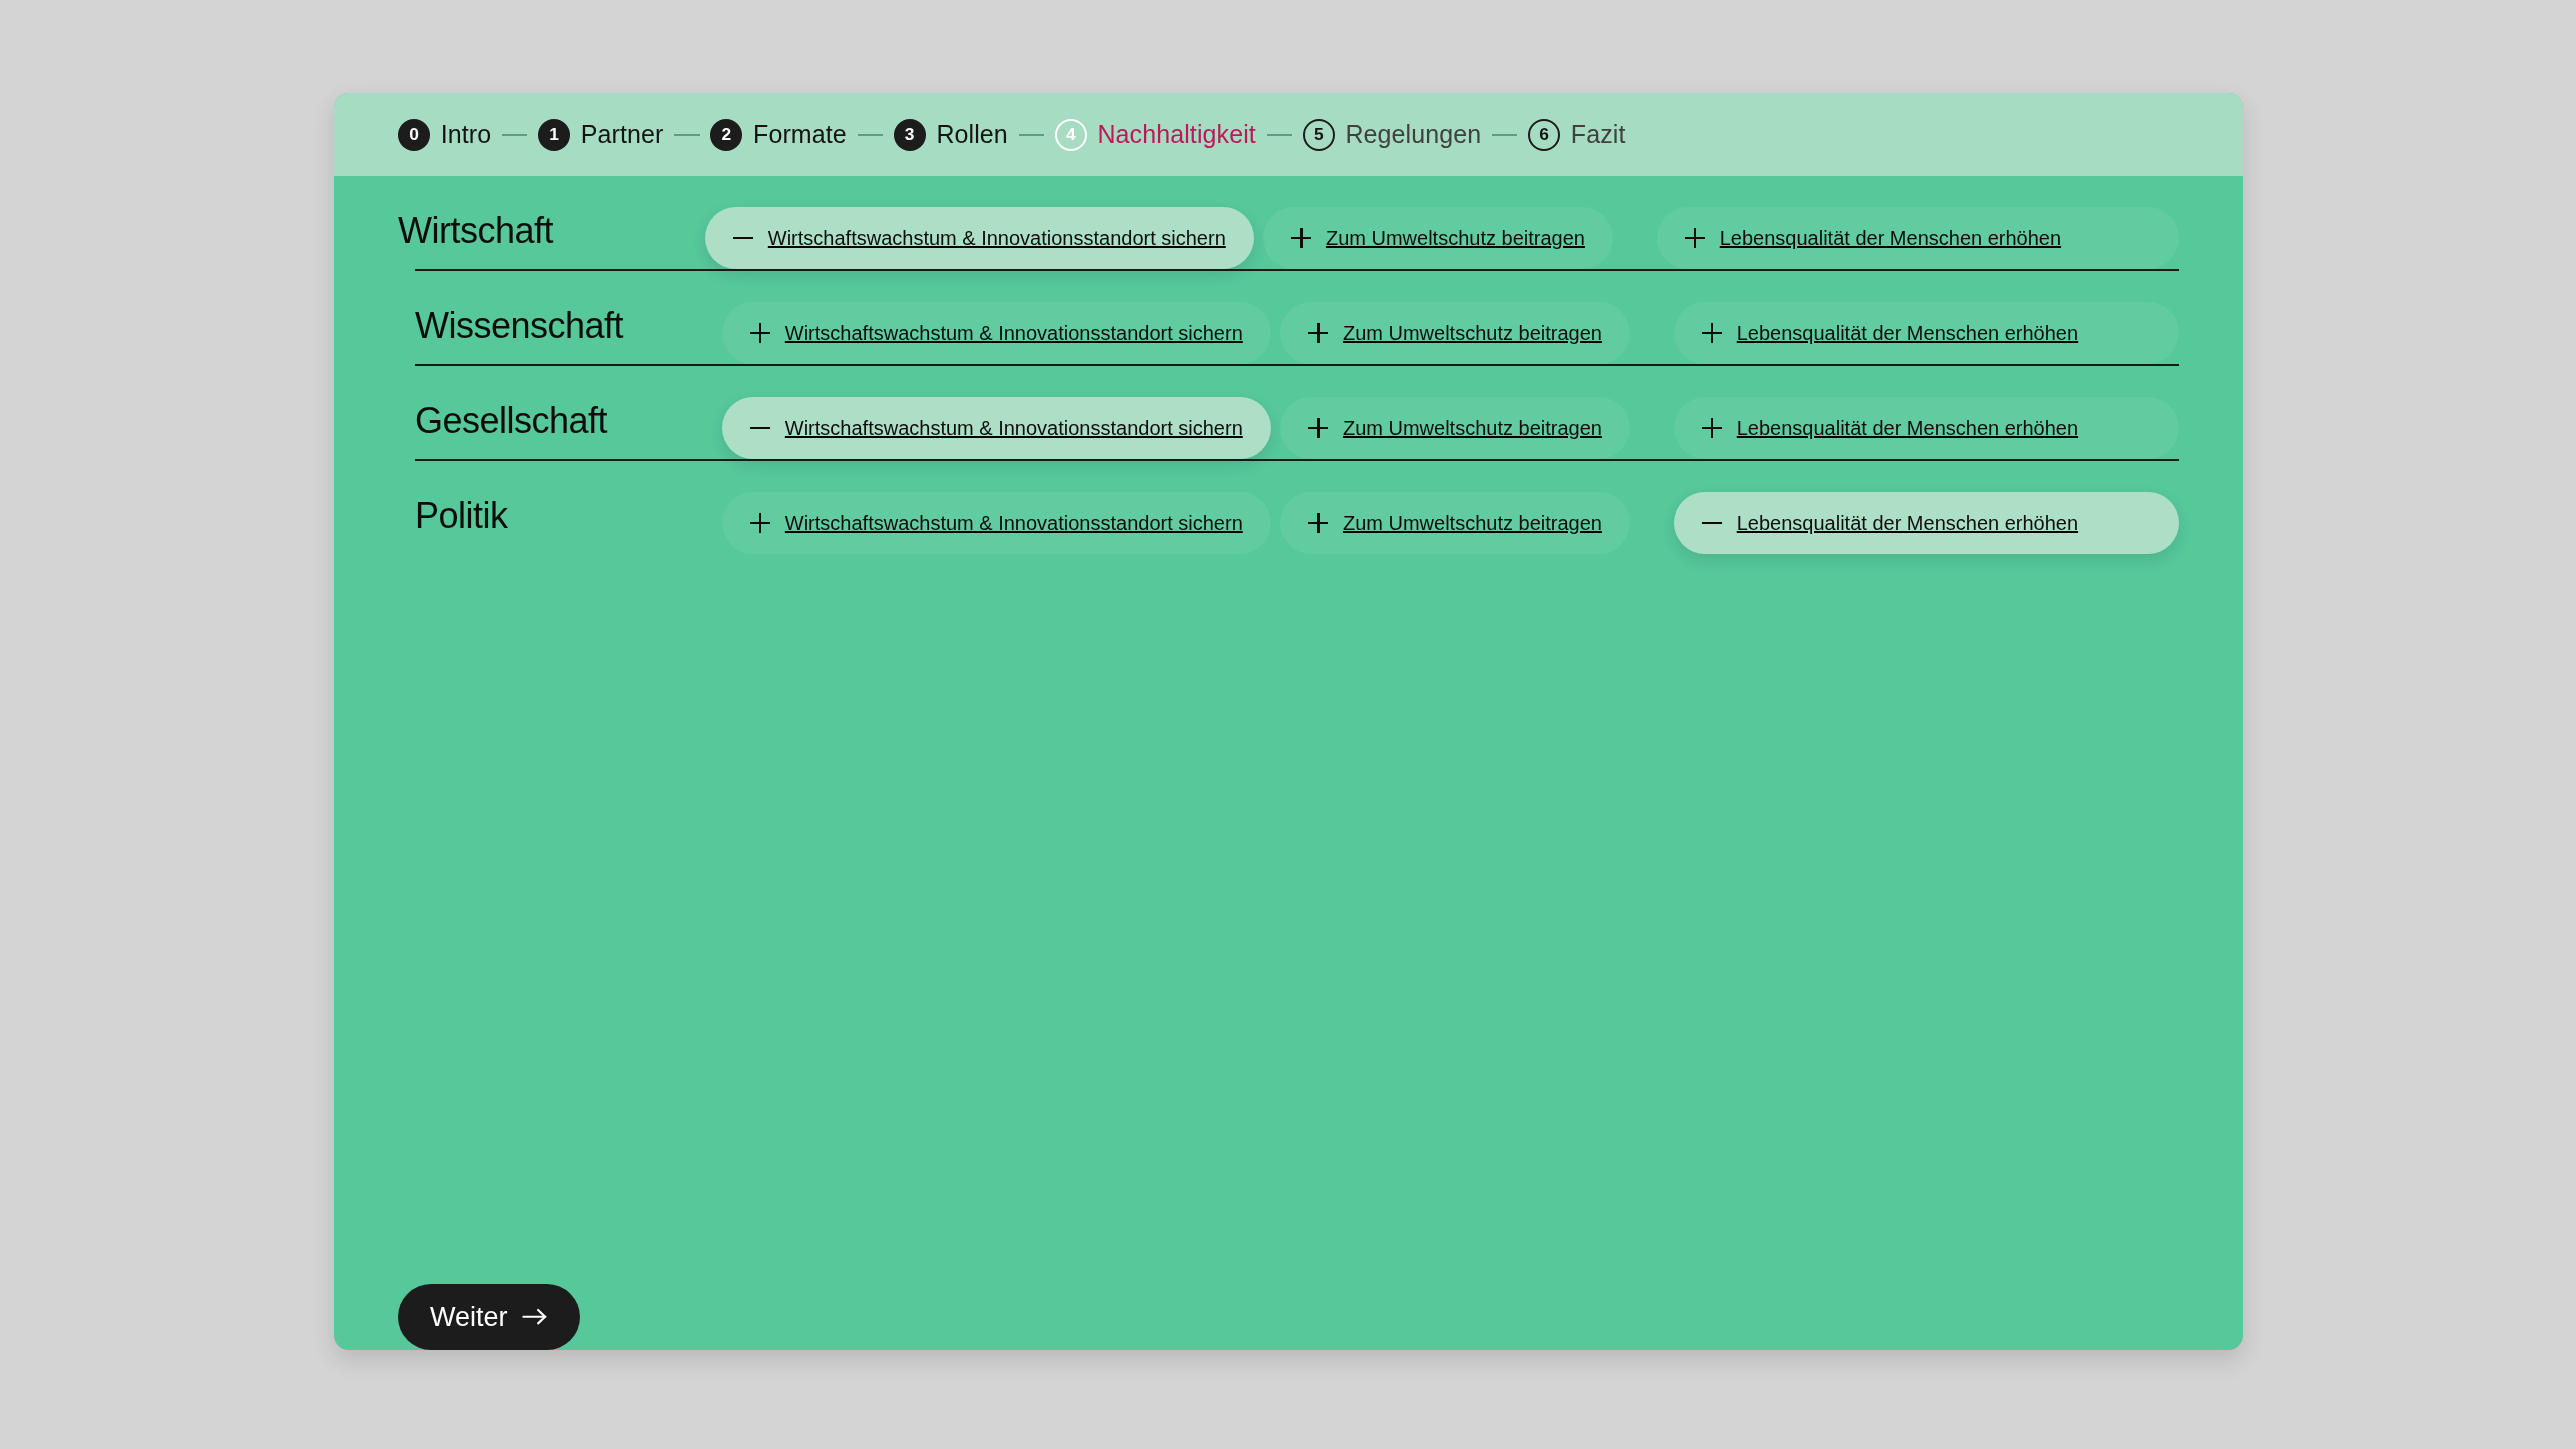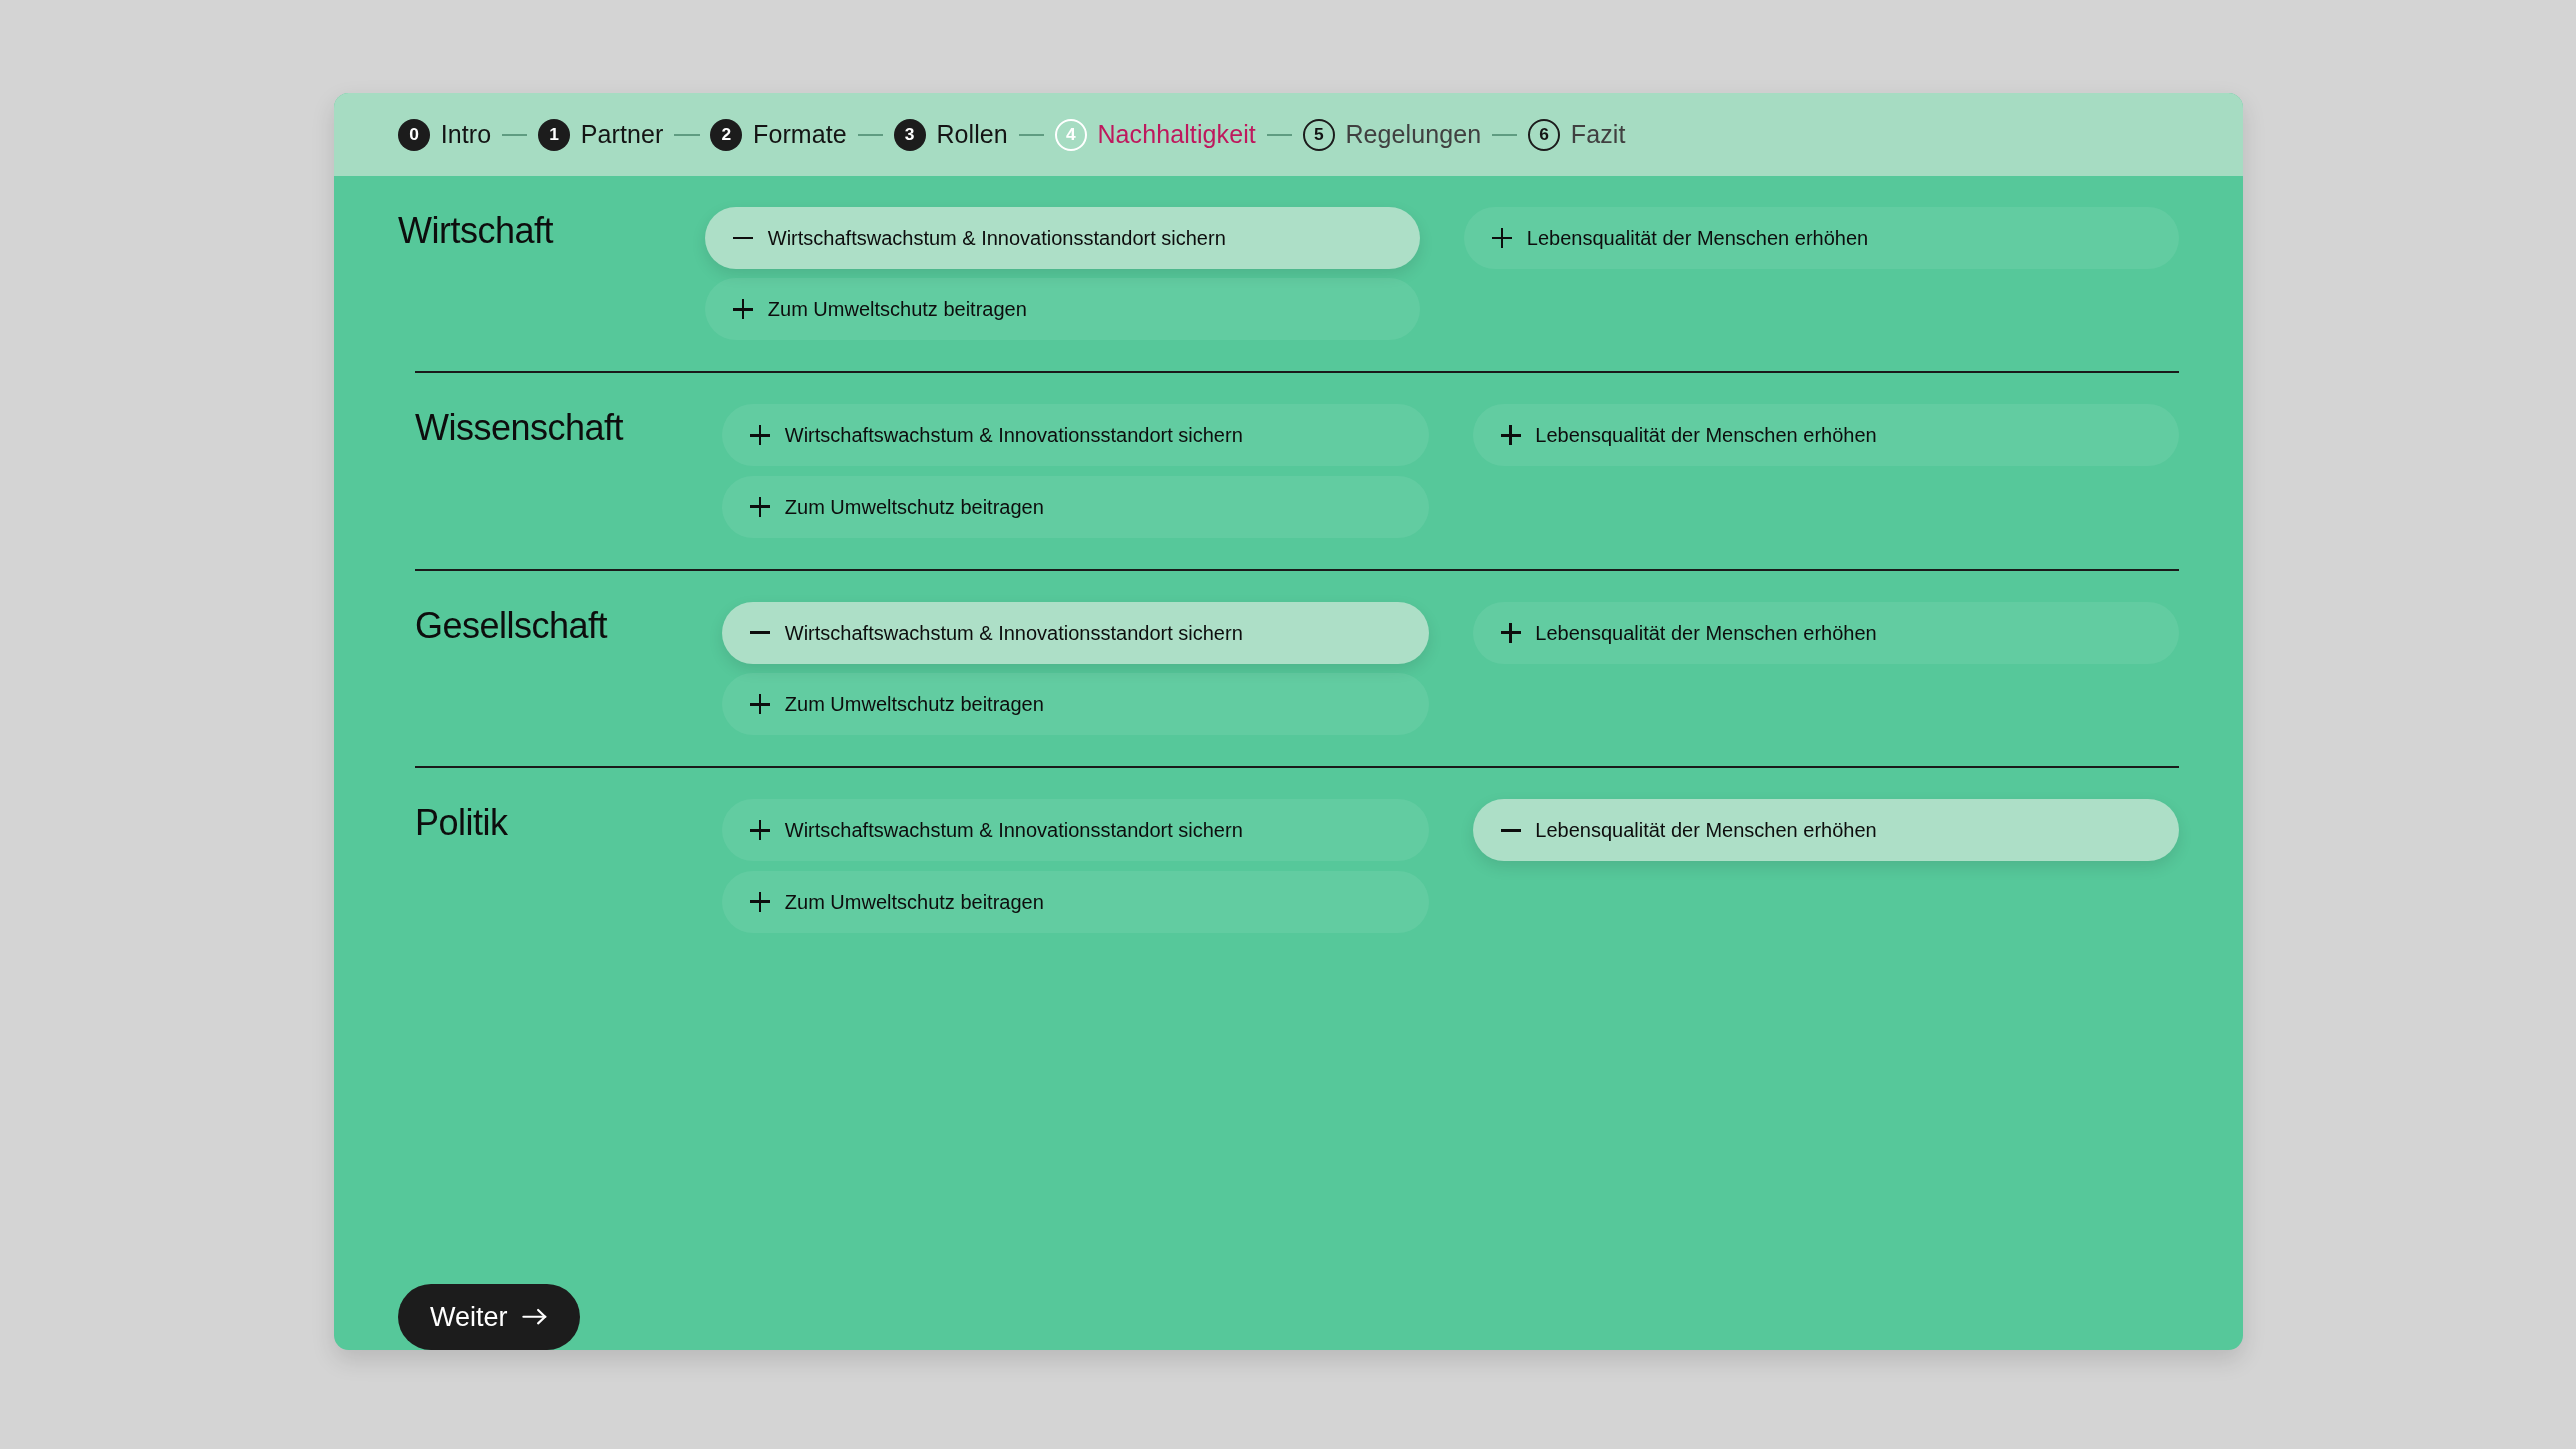--- a/index.html
+++ b/index.html
@@ -104,21 +104,20 @@
   .body {
     flex: 1 1 auto;
     padding: 0 64px;
     position: relative;
   }
 
   .section {
     display: flex;
     align-items: flex-start;
     padding-top: 31px;
-    padding-bottom: 31px;
   }
 
   .section + .section { border-top: 2px solid #1a1a1a; margin-left: 17px; }
 
   .section-title {
     flex: 0 0 307px;
     font-size: 36px;
     font-weight: 400;
     color: #0d0d0d;
     letter-spacing: -0.5px;
@@ -128,22 +127,23 @@
 
   .section-cols {
     flex: 1 1 auto;
     display: flex;
     gap: 44px;
   }
 
   .col {
     flex: 1 1 0;
     display: flex;
-    flex-direction: column;
+    flex-direction: row;
     gap: 9.4px;
+    text-decoration: underline;
   }
 
   
   .pill {
     display: flex;
     align-items: center;
     gap: 14.8px;
     height: 62px;
     padding: 0 28px;
     border-radius: 31px;

